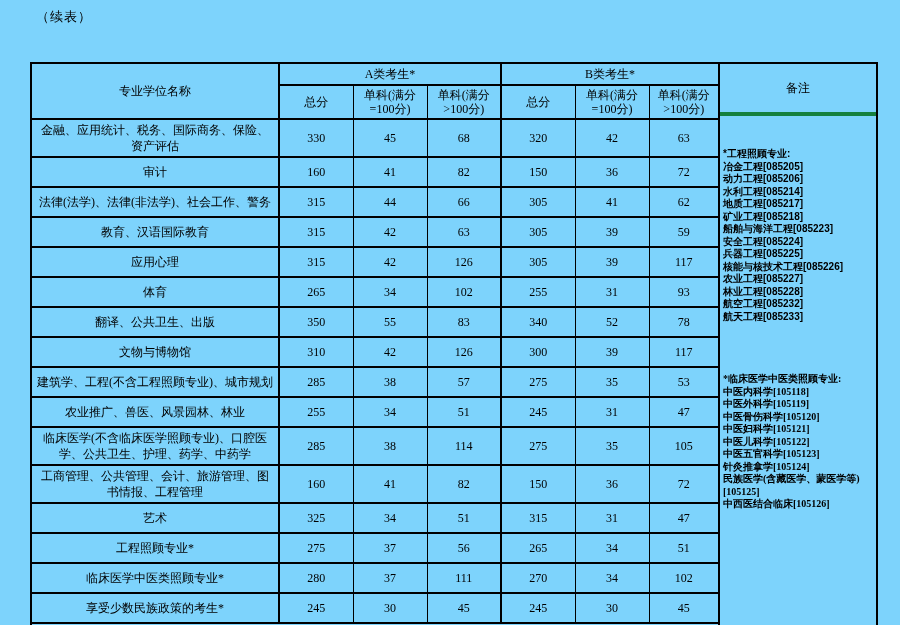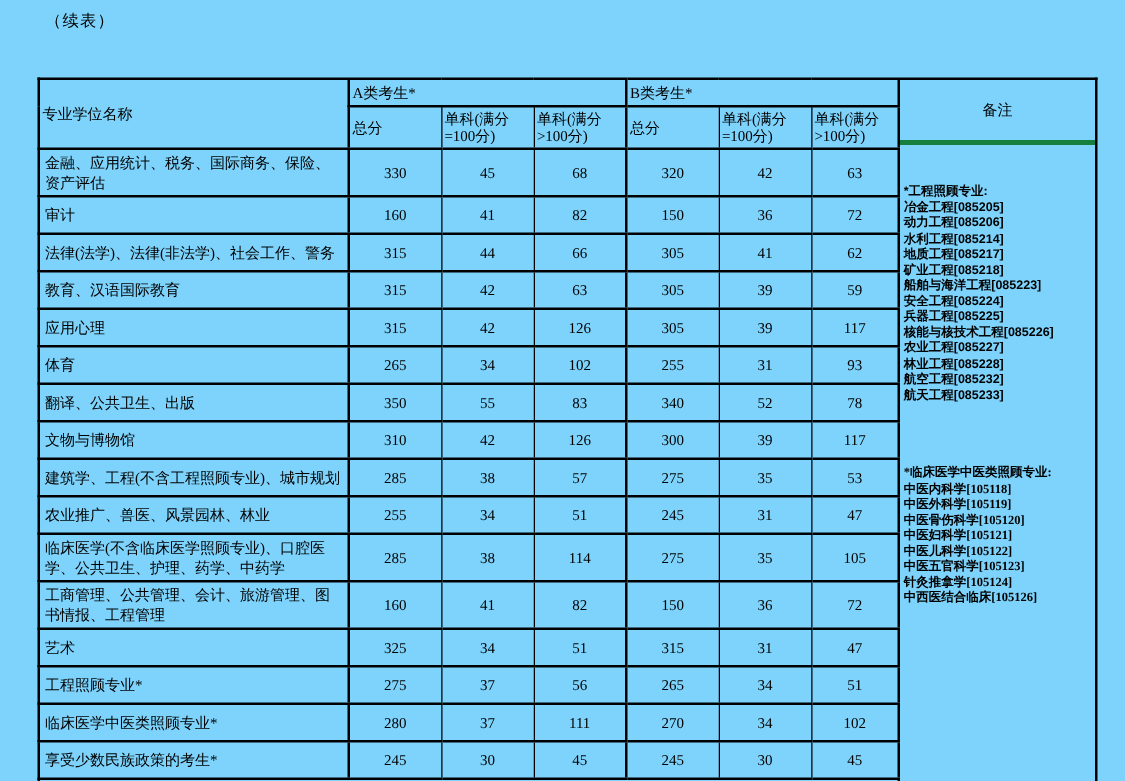--- a/index.html
+++ b/index.html
@@ -52,25 +52,25 @@
   .score-table th, .score-table td {
     border: solid #000;
     border-width: 2px 1px;
     font-weight: normal;
     font-size: 12px;
     padding: 1px 2px;
     vertical-align: middle;
   }
   .score-table th.sec, .score-table td.sec { border-left-width: 2px; }
   .score-table th.first, .score-table td.first { border-left-width: 2px; }
-  thead th { text-align: left; }
+  thead th { text-align: center; }
   thead tr.h1 th { height: 18px; }
   thead tr.h2 th { height: 30px; white-space: pre-line; line-height: 14px; }
   td.name-cell {
-    text-align: left;
+    text-align: center;
     padding: 2px 4px;
     line-height: 16px;
   }
   td.num-cell { text-align: center; }
   tbody tr.data-row td { height: 24px; }
   tr.footer-row td {
     height: 30px;
     text-align: left;
     padding: 2px 4px;
     border-bottom-width: 2px;
@@ -314,19 +314,20 @@
           </div>
           <div class="remark-block-2">
             <div>*临床医学中医类照顾专业:</div>
             <div>中医内科学[105118]</div>
             <div>中医外科学[105119]</div>
             <div>中医骨伤科学[105120]</div>
             <div>中医妇科学[105121]</div>
             <div>中医儿科学[105122]</div>
             <div>中医五官科学[105123]</div>
             <div>针灸推拿学[105124]</div>
+            <div>民族医学(含藏医学、蒙医学等)[105125]</div>
             <div>中西医结合临床[105126]</div>
           </div>
         </div>
     </div>
 
   </div>
 </div>
 
 </body></html>

